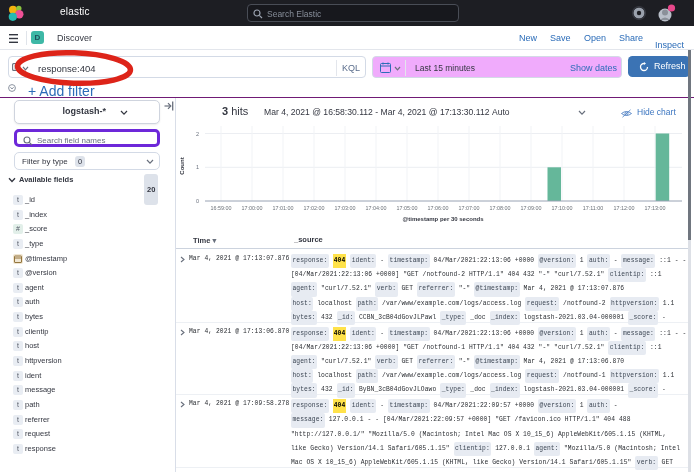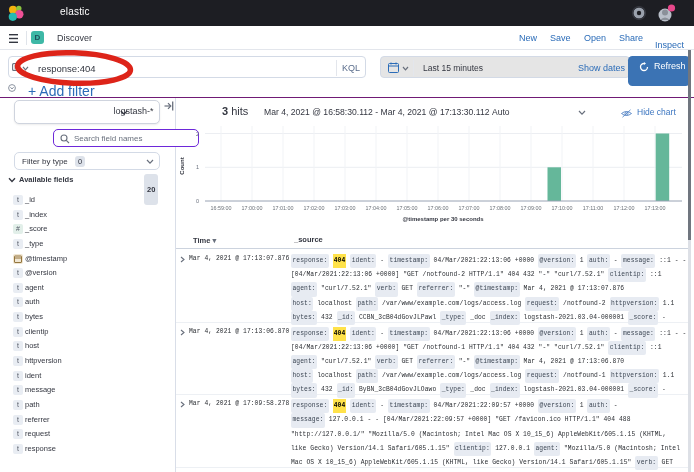--- a/index.html
+++ b/index.html
@@ -24,20 +24,28 @@
   <div class="abs" style="left:0;top:0;width:694px;height:26px;background:#1d1e23;">
 
     <svg class="abs" style="left:8px;top:5px;" width="17" height="17" viewBox="0 0 17 17">
       <circle cx="5" cy="4.8" r="4" fill="#f5b30f"></circle>
       <circle cx="10.8" cy="3.4" r="2.7" fill="#8bc53f"></circle>
       <circle cx="11.3" cy="9.2" r="4.2" fill="#ee5096"></circle>
       <circle cx="4.8" cy="11.8" r="4.1" fill="#27bab2"></circle>
     </svg>
     <div class="abs" style="left:29px;top:6px;font-size:10px;color:#fff;letter-spacing:.2px;margin-left:31px;">elastic</div>
 
+    <div class="abs" style="left:247px;top:4px;width:212px;height:18px;background:#17181d;
+      border:1px solid #494d56;border-radius:4px;">
+      <svg class="abs" style="left:5px;top:4px;" width="10" height="10" viewBox="0 0 10 10">
+        <circle cx="4" cy="4" r="3" fill="none" stroke="#9aa2af" stroke-width="1.2"></circle>
+        <line x1="6.3" y1="6.3" x2="9" y2="9" stroke="#9aa2af" stroke-width="1.2"></line>
+      </svg>
+      <div class="abs" style="left:19px;top:3.5px;font-size:8.5px;color:#878e99;">Search Elastic</div>
+    </div>
 
     <svg class="abs" style="left:632px;top:6px;" width="14" height="14" viewBox="0 0 14 14">
       <circle cx="7" cy="7" r="5.6" fill="#9aa1ac"></circle>
       <circle cx="7" cy="7" r="2.2" fill="#1d1e23"></circle>
       <circle cx="7" cy="7" r="6.4" fill="none" stroke="#34363e" stroke-width="1.4"></circle>
     </svg>
     <svg class="abs" style="left:656px;top:4px;" width="20" height="19" viewBox="0 0 20 19">
       <circle cx="9" cy="11" r="6.5" fill="#b9bfc9"></circle>
       <circle cx="9" cy="8.5" r="3" fill="#8a9099"></circle>
       <path d="M4 16 Q9 11 14 16 Z" fill="#8a9099"></path>
@@ -71,68 +79,68 @@
         <line x1="2.3" y1="5" x2="5.7" y2="5" stroke="#69707d" stroke-width="0.9"></line>
       </svg>
       <svg class="abs" style="left:13px;top:9px;" width="7" height="5" viewBox="0 0 7 5">
         <path d="M1 0.8 L3.5 3.8 L6 0.8" fill="none" stroke="#69707d" stroke-width="1.2"></path>
       </svg>
       <div class="abs" style="left:29px;top:5.5px;font-size:9.5px;color:#343741;">response:404</div>
       <div class="abs" style="right:28px;top:3px;width:1px;height:16px;background:#e3e6ec;"></div>
       <div class="abs" style="right:5px;top:6px;font-size:9px;color:#5a6d8c;">KQL</div>
     </div>
 
-    <div class="abs" style="left:372px;top:6px;width:250px;height:22px;border:1px solid #d3dae6;border-radius:4px;background:#e5e5e5;margin-left:8px;">
+    <div class="abs" style="left:372px;top:6px;width:250px;height:22px;border:1px solid #d3dae6;border-radius:4px;background:#f0abfc;">
       <svg class="abs" style="left:7px;top:5px;" width="11" height="11" viewBox="0 0 11 11">
         <rect x="0.5" y="1.5" width="10" height="9" rx="1" fill="none" stroke="#2b6cb8" stroke-width="1"></rect>
         <line x1="0.5" y1="4" x2="10.5" y2="4" stroke="#2b6cb8" stroke-width="1"></line>
         <line x1="3" y1="0.5" x2="3" y2="2.5" stroke="#2b6cb8" stroke-width="1"></line>
         <line x1="8" y1="0.5" x2="8" y2="2.5" stroke="#2b6cb8" stroke-width="1"></line>
       </svg>
       <svg class="abs" style="left:21px;top:9px;" width="7" height="5" viewBox="0 0 7 5">
         <path d="M1 1 L3.5 3.8 L6 1" fill="none" stroke="#69707d" stroke-width="1.2"></path>
       </svg>
       <div class="abs" style="left:32px;top:3px;width:1px;height:16px;background:#e3e6ec;"></div>
       <div class="abs" style="left:42px;top:6px;font-size:8.5px;color:#343741;">Last 15 minutes</div>
       <div class="abs" style="right:4px;top:6px;font-size:9px;"><span class="blue">Show dates</span></div>
     </div>
 
-    <div class="abs" style="left:628px;top:6px;width:62px;height:30px;background:#36c;background:#34659f;
+    <div class="abs" style="left:628px;top:6px;width:62px;height:21px;background:#36c;background:#34659f;
       background:#3b73b4;border-radius:4.5px;color:#fff;">
       <svg class="abs" style="left:11px;top:5.5px;" width="10" height="10" viewBox="0 0 10 10">
         <path d="M8.5 5 A3.5 3.5 0 1 1 5 1.5" fill="none" stroke="#fff" stroke-width="1.3"></path>
         <path d="M5 0 L7 1.5 L5 3 Z" fill="#fff"></path>
       </svg>
       <div class="abs" style="left:26px;top:5px;font-size:9px;color:#fff;">Refresh</div>
     </div>
 
     <svg class="abs" style="left:8px;top:33.5px;" width="8" height="8" viewBox="0 0 8 8">
       <circle cx="4" cy="4" r="3.4" fill="none" stroke="#8b93a0" stroke-width="1"></circle>
       <path d="M2.4 3.2 L4 5 L5.6 3.2" fill="none" stroke="#8b93a0" stroke-width="1"></path>
     </svg>
     <div class="abs blue" style="left:28px;top:33px;font-size:14px;">+ Add filter</div>
   </div>
 
   <div class="abs" style="left:0;top:98px;width:176px;height:374px;background:#fff;border-right:1px solid #d9dee8;">
 
     <div class="abs" style="left:14px;top:2px;width:146px;height:24px;border:1px solid #cfd4de;border-radius:5px;
       background:#fff;box-shadow:0 1px 2px rgba(0,0,0,0.08);">
-      <div class="abs" style="left:0;top:5px;width:146px;text-align:right;font-size:9px;font-weight:normal;color:#343741;">logstash-*&nbsp;&nbsp;&nbsp;</div>
+      <div class="abs" style="left:0;top:5px;width:146px;text-align:center;font-size:9px;font-weight:bold;color:#343741;">logstash-*&nbsp;&nbsp;&nbsp;</div>
       <svg class="abs" style="left:105px;top:9px;" width="8" height="6" viewBox="0 0 8 6">
         <path d="M1 1 L4 4.2 L7 1" fill="none" stroke="#343741" stroke-width="1.2"></path>
       </svg>
     </div>
 
     <svg class="abs" style="left:164px;top:3px;" width="10" height="10" viewBox="0 0 10 10">
       <line x1="8.7" y1="0.5" x2="8.7" y2="9.5" stroke="#69707d" stroke-width="1.3"></line>
       <line x1="0.5" y1="5" x2="6.5" y2="5" stroke="#69707d" stroke-width="1.2"></line>
       <path d="M4 2.2 L6.8 5 L4 7.8" fill="none" stroke="#69707d" stroke-width="1.2"></path>
     </svg>
 
-    <div class="abs" style="left:14px;top:31px;width:146px;height:18px;border:1px solid #6d28d9;border-radius:5px;background:#fff;margin-left:39px;">
+    <div class="abs" style="left:14px;top:31px;width:146px;height:18px;border:3px solid #6d28d9;border-radius:5px;background:#fff;">
       <svg class="abs" style="left:6px;top:4px;" width="10" height="10" viewBox="0 0 10 10">
         <circle cx="4" cy="4" r="3" fill="none" stroke="#69707d" stroke-width="1.1"></circle>
         <line x1="6.3" y1="6.3" x2="9" y2="9" stroke="#69707d" stroke-width="1.1"></line>
       </svg>
       <div class="abs" style="left:20px;top:4px;font-size:8px;color:#69707d;">Search field names</div>
     </div>
 
     <div class="abs" style="left:14px;top:54px;width:146px;height:18px;border:1px solid #d3dae6;border-radius:5px;background:#fff;padding-left:12px;">
       <div class="abs" style="left:7px;top:4px;font-size:8px;color:#343741;">Filter by type</div>
       <div class="abs" style="left:60px;top:3px;background:#dde2ea;border-radius:3px;font-size:7.5px;

